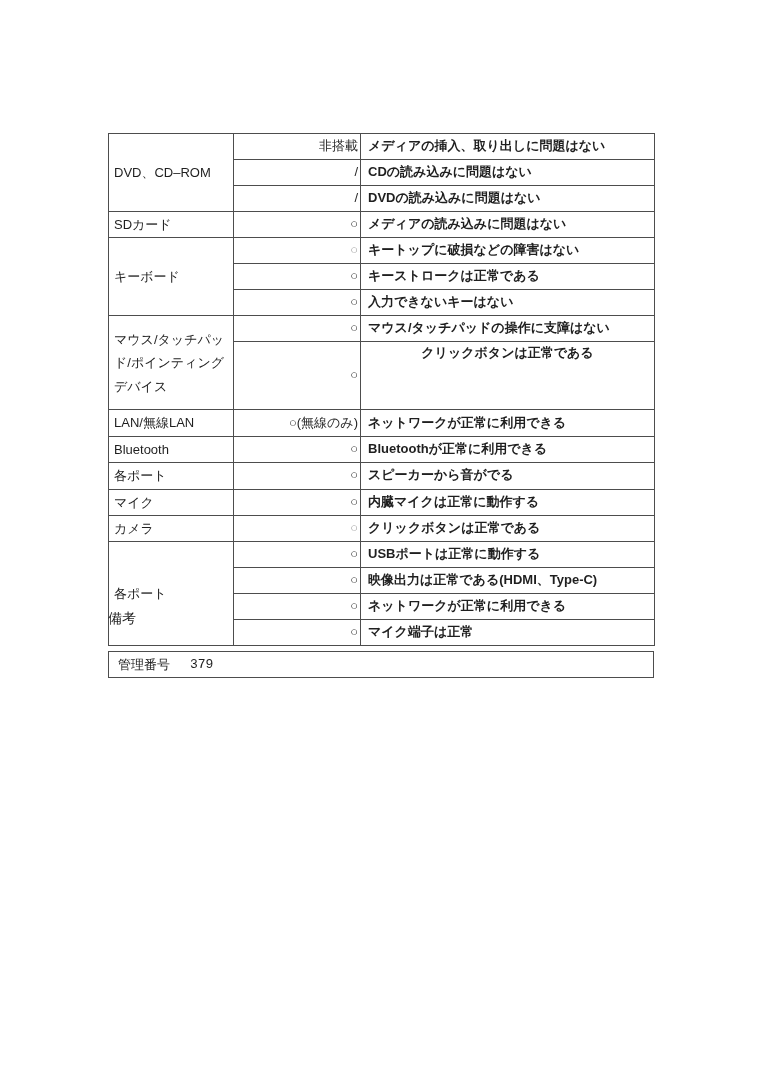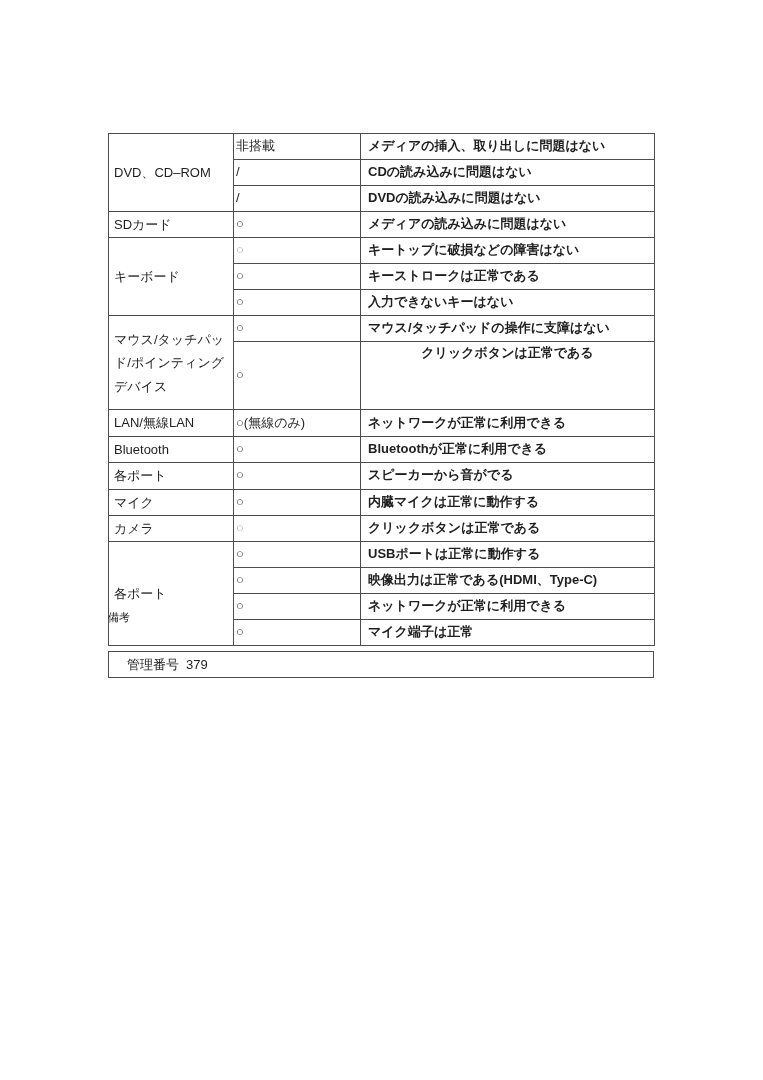--- a/index.html
+++ b/index.html
@@ -28,54 +28,54 @@
     overflow: hidden;
   }
   .check-table td.label {
     text-align: left;
     vertical-align: middle;
     padding: 1px 5px;
     word-break: break-all;
     line-height: 1.8;
   }
   .check-table td.status {
-    text-align: left;
+    text-align: right;
     vertical-align: middle;
     padding: 1px 2px;
   }
   .check-table td.status.muted { color: #9b9b9b; }
   .check-table td.desc {
     text-align: left;
     vertical-align: middle;
     padding: 1px 7px;
     font-weight: bold;
   }
   tr.tall { height: 68px; }
   tr.tall td.desc { vertical-align: top; padding-top: 3px; text-align: center; }
   tr.tall td.status { vertical-align: middle; }
   .remarks {
     position: absolute;
     left: 108px;
     top: 610px;
-    font-size: 11px;
+    font-size: 14px;
   }
   .mgmt-box {
     position: absolute;
     left: 108px;
     top: 651px;
     width: 546px;
     height: 27px;
     border: 1px solid #4d4d4d;
     box-sizing: border-box;
     display: flex;
     align-items: center;
-    padding-left: 18px;
+    padding-left: 9px;
     font-size: 13px;
   }
-  .mgmt-box .mgmt-value { margin-left: 7px; }
+  .mgmt-box .mgmt-value { margin-left: 20px; font-family: Liberation Mono, monospace; }
 </style>
 </head>
 <body>
 
 <div class="page">
 
   <table class="check-table">
     <colgroup>
       <col style="width:125px">
       <col style="width:127px">

